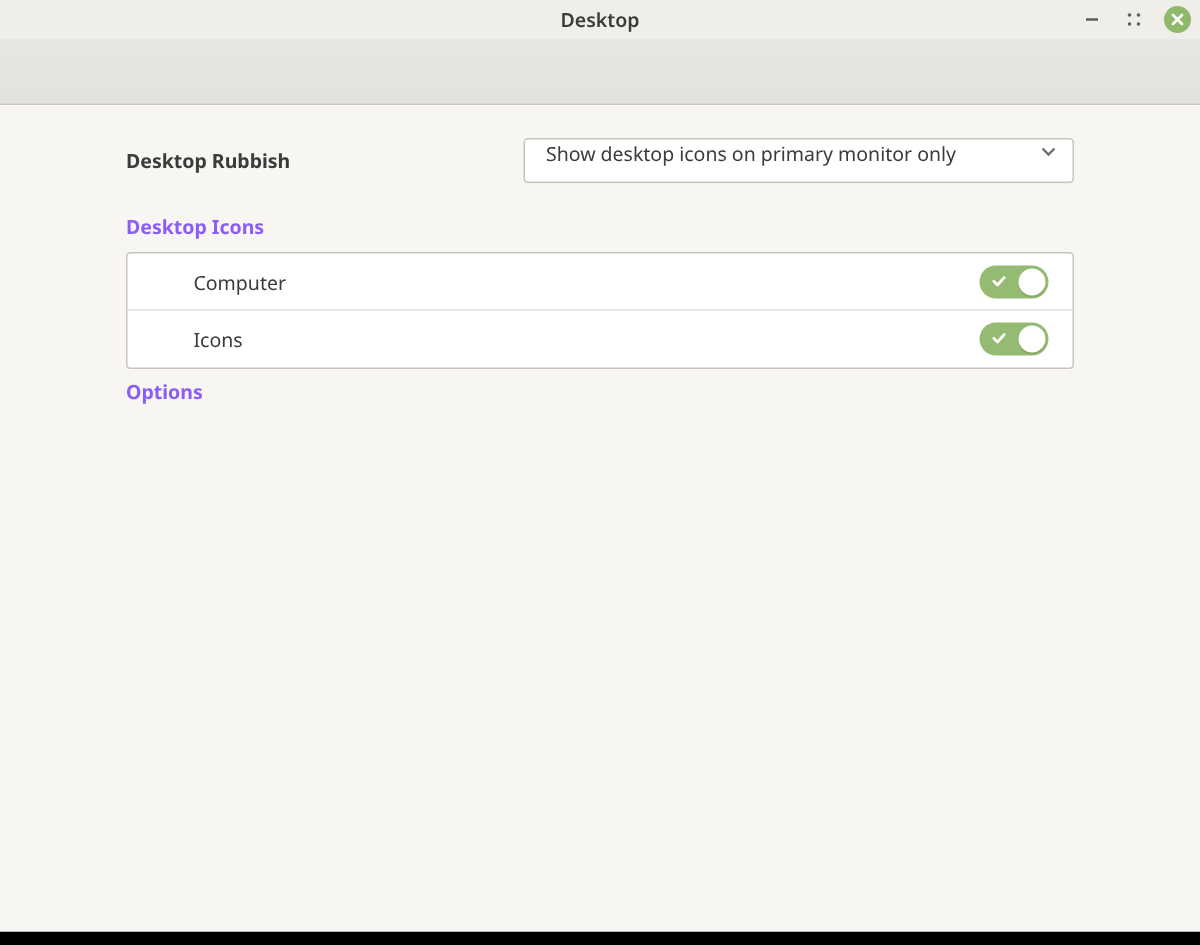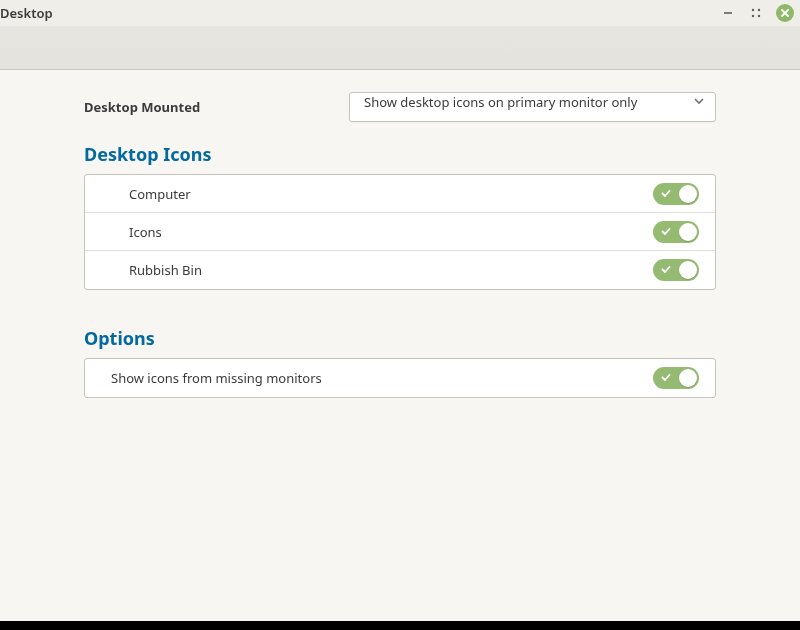--- a/index.html
+++ b/index.html
@@ -21,20 +21,21 @@
   
   .titlebar {
     height: 26px;
     background: #efeee9;
     display: flex;
     align-items: center;
     position: relative;
   }
   .titlebar .title {
     width: 100%;
+    text-align: center;
     font-weight: 600;
     color: #3b3b3b;
     font-size: 13px;
   }
   .winctrls {
     position: absolute;
     right: 6px;
     top: 0;
     height: 100%;
     display: flex;
@@ -88,29 +89,29 @@
     justify-content: space-between;
     box-shadow: inset 0 1px 0 rgba(255,255,255,0.6), 0 1px 0 rgba(0,0,0,0.02);
     color: #3b3b3b;
     font-size: 13px;
   }
   .combo .chevron {
     color: #6f6f6f;
   }
   .section-title {
     font-weight: 700;
-    color: #0369a1;
-    font-size: 18px;
+    color: #8b5cf6;
+    font-size: 13px;
     margin-bottom: 8px;
   }
   .panel {
     border: 1px solid #c6c4bc;
     border-radius: 3px;
     background: #fff;
-    margin-bottom: 36px;
+    margin-bottom: 6px;
     text-align: right;
   }
   .panel-row {
     height: 38px;
     display: flex;
     align-items: center;
     padding: 0 16px 0 44px;
     border-bottom: 1px solid #e2e0da;
     justify-content: space-between;
   }
@@ -191,21 +192,21 @@
         </svg>
       </div>
     </div>
   </div>
 
   <div class="toolbar"></div>
 
   <div class="content">
 
     <div class="row">
-      <div class="row-label">Desktop Mounted</div>
+      <div class="row-label">Desktop Rubbish</div>
       <div class="combo">
         <span>Show desktop icons on primary monitor only</span>
         <span class="chevron">
           <svg width="12" height="12" viewBox="0 0 12 12">
               <path d="M2 4 L6 8 L10 4" fill="none" stroke="#6f6f6f" stroke-width="1.6"></path>
             </svg>
         </span>
       </div>
     </div>
 
@@ -222,38 +223,18 @@
         </div>
         <div class="panel-row">
           <span class="label">Icons</span>
           <div class="toggle on">
             <span class="mark"><svg width="10" height="10" viewBox="0 0 10 10">
                 <path d="M1.5 5 L4 7.5 L8.5 2.5" fill="none" stroke="#fff" stroke-width="1.8" stroke-linecap="round" stroke-linejoin="round"></path>
               </svg></span>
             <span class="knob"></span>
           </div>
         </div>
-        <div class="panel-row">
-          <span class="label">Rubbish Bin</span>
-          <div class="toggle on">
-            <span class="mark"><svg width="10" height="10" viewBox="0 0 10 10">
-                <path d="M1.5 5 L4 7.5 L8.5 2.5" fill="none" stroke="#fff" stroke-width="1.8" stroke-linecap="round" stroke-linejoin="round"></path>
-              </svg></span>
-            <span class="knob"></span>
-          </div>
-        </div>
       </div>
 
     <div class="section-title">Options</div>
-    <div class="panel" id="options-panel">
-        <div class="panel-row panel-row-pad">
-          <span class="label">Show icons from missing monitors</span>
-          <div class="toggle on">
-            <span class="mark"><svg width="10" height="10" viewBox="0 0 10 10">
-                <path d="M1.5 5 L4 7.5 L8.5 2.5" fill="none" stroke="#fff" stroke-width="1.8" stroke-linecap="round" stroke-linejoin="round"></path>
-              </svg></span>
-            <span class="knob"></span>
-          </div>
-        </div>
-      </div>
 
   </div>
 </div>
 
 </body></html>

